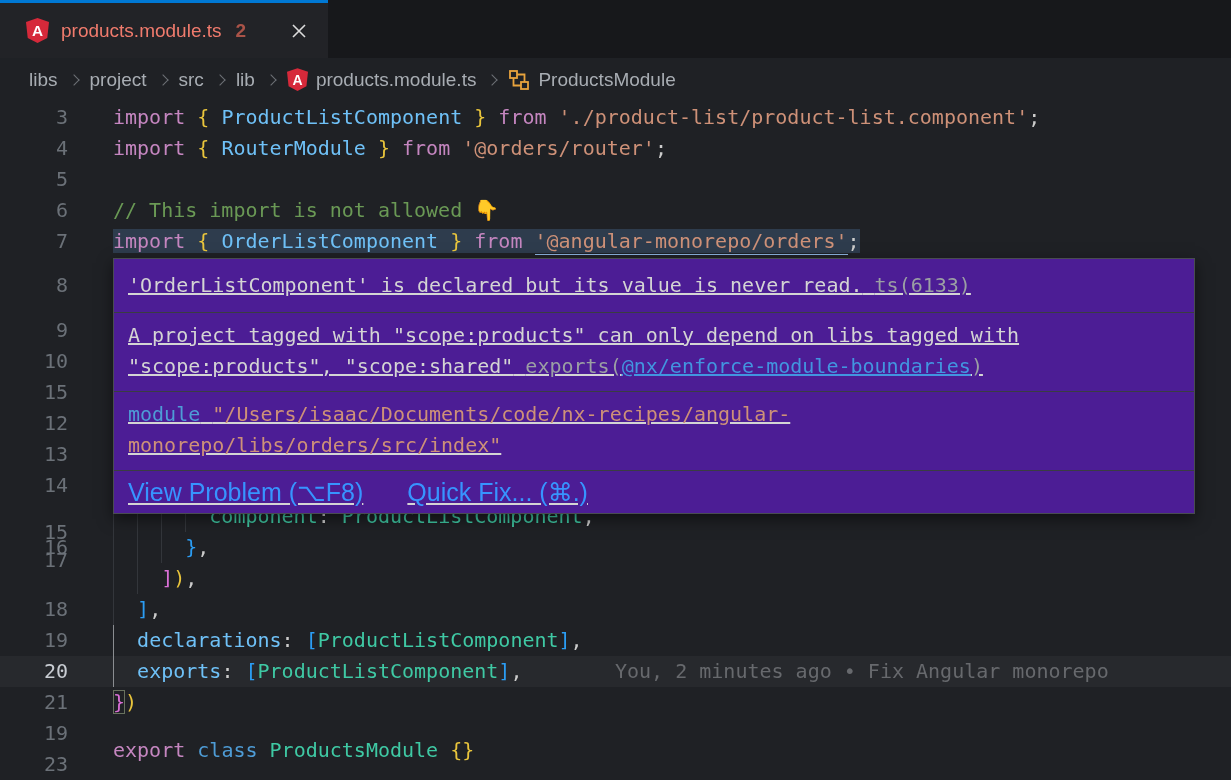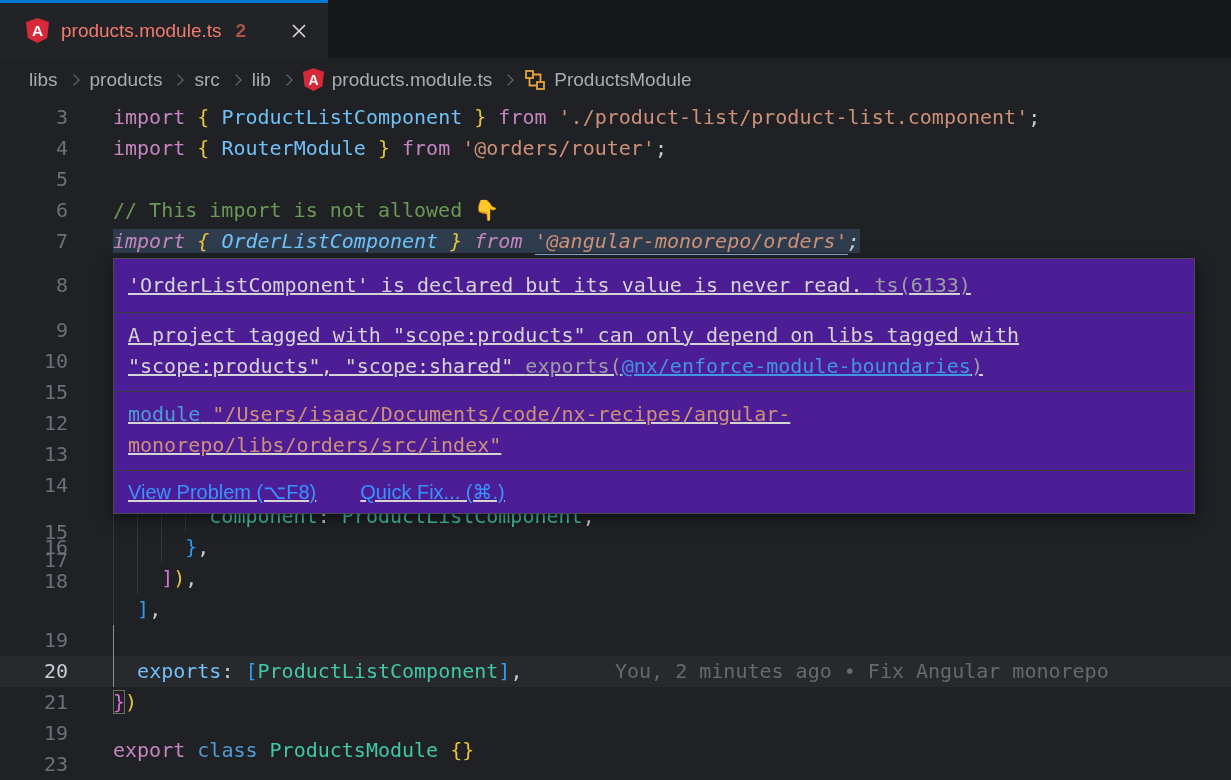--- a/index.html
+++ b/index.html
@@ -57,21 +57,21 @@
     position:absolute; left:113px; top:258px; width:1082px; z-index:10;
     background:#4c1d95; border:1px solid #494c51; box-shadow:0 5px 14px rgba(0,0,0,0.5);
     color:#d4d4d4; font-family:"DejaVu Sans Mono", monospace; font-size:20px;text-decoration:underline;
   }
   .hp-sec { padding:7px 14px 9px 14px; line-height:31px; border-top:1px solid #3a3d42; }
   .hp-sec:first-child { border-top:none; padding-top:11px; padding-bottom:11px; }
   .hp-code { color:#9b9fa4; }
   .hp-paren { color:#9b9fa4; }
   a.hp-link { color:#4295e0; text-decoration:underline; cursor:pointer; }
   .hp-actions { display:flex; gap:44px; padding:9px 14px; border-top:1px solid #3a3d42;
-    font-family:"Liberation Sans", sans-serif; font-size:20px; line-height:24px; }
+    font-family:"Liberation Sans", sans-serif; font-size:25px; line-height:24px; }
   a.hp-action { color:#3794FF; text-decoration:none; cursor:pointer; white-space:nowrap; }
   
   .ng-icon { display:inline-block; flex:0 0 auto; }
 </style>
 </head>
 <body>
 
 <div class="window">
 
   <div class="tabbar">
@@ -89,21 +89,21 @@
       </span>
     </div>
   </div>
 
   <div class="breadcrumbs" id="breadcrumbs">
       <span class="crumb">
         <span>libs</span>
       </span>
       <span class="crumb-sep"></span>
       <span class="crumb">
-        <span>products</span>
+        <span>project</span>
       </span>
       <span class="crumb-sep"></span>
       <span class="crumb">
         <span>src</span>
       </span>
       <span class="crumb-sep"></span>
       <span class="crumb">
         <span>lib</span>
       </span>
       <span class="crumb-sep"></span>
@@ -132,45 +132,45 @@
       <div class="code-row" style="top: 32px;"><span class="code-text"><span class="t-kw">import </span><span class="t-b1">{ </span><span class="t-id">RouterModule</span><span class="t-pun"> </span><span class="t-b1">} </span><span class="t-kw">from </span><span class="t-str">'@orders/router'</span><span class="t-pun">;</span></span></div>
       <div class="gutter-num" style="top: 63px;">5</div>
       <div class="code-row" style="top: 63px;"><span class="code-text"></span></div>
       <div class="gutter-num" style="top: 94px;">6</div>
       <div class="code-row" style="top: 94px;"><span class="code-text"><span class="t-cmt">// This import is not allowed </span><span class="t-emoji">👇</span></span></div>
       <div class="gutter-num" style="top: 125px;">7</div>
       <div class="squiggle" style="left: 113px; top: 149px;"><svg width="747" height="9" viewBox="0 0 747 9">
       <polyline points="4,7 8,1 12,7 16,1 20,7 24,1 28,7 32,1 36,7 40,1 44,7 48,1 52,7 56,1 60,7 64,1 68,7 72,1 76,7 80,1 84,7 88,1 92,7 96,1 100,7 104,1 108,7 112,1 116,7 120,1 124,7 128,1 132,7 136,1 140,7 144,1 148,7 152,1 156,7 160,1 164,7 168,1 172,7 176,1 180,7 184,1 188,7 192,1 196,7 200,1 204,7 208,1 212,7 216,1 220,7 224,1 228,7 232,1 236,7 240,1 244,7 248,1 252,7 256,1 260,7 264,1 268,7 272,1 276,7 280,1 284,7 288,1 292,7 296,1 300,7 304,1 308,7 312,1 316,7 320,1 324,7 328,1 332,7 336,1 340,7 344,1 348,7 352,1 356,7 360,1 364,7 368,1 372,7 376,1 380,7 384,1 388,7 392,1 396,7 400,1 404,7 408,1 412,7 416,1 420,7 424,1 428,7 432,1 436,7 440,1 444,7 448,1 452,7 456,1 460,7 464,1 468,7 472,1 476,7 480,1 484,7 488,1 492,7 496,1 500,7 504,1 508,7 512,1 516,7 520,1 524,7 528,1 532,7 536,1 540,7 544,1 548,7 552,1 556,7 560,1 564,7 568,1 572,7 576,1 580,7 584,1 588,7 592,1 596,7 600,1 604,7 608,1 612,7 616,1 620,7 624,1 628,7 632,1 636,7 640,1 644,7 648,1 652,7 656,1 660,7 664,1 668,7 672,1 676,7 680,1 684,7 688,1 692,7 696,1 700,7 704,1 708,7 712,1 716,7 720,1 724,7 728,1 732,7 736,1 740,7 744,1 748,7 752,1 " fill="none" stroke="#d89b3a" stroke-width="2"></polyline>
       <polyline points="0,7 4,1 8,7 12,1 16,7 20,1 24,7 28,1 32,7 36,1 40,7 44,1 48,7 52,1 56,7 60,1 64,7 68,1 72,7 76,1 80,7 84,1 88,7 92,1 96,7 100,1 104,7 108,1 112,7 116,1 120,7 124,1 128,7 132,1 136,7 140,1 144,7 148,1 152,7 156,1 160,7 164,1 168,7 172,1 176,7 180,1 184,7 188,1 192,7 196,1 200,7 204,1 208,7 212,1 216,7 220,1 224,7 228,1 232,7 236,1 240,7 244,1 248,7 252,1 256,7 260,1 264,7 268,1 272,7 276,1 280,7 284,1 288,7 292,1 296,7 300,1 304,7 308,1 312,7 316,1 320,7 324,1 328,7 332,1 336,7 340,1 344,7 348,1 352,7 356,1 360,7 364,1 368,7 372,1 376,7 380,1 384,7 388,1 392,7 396,1 400,7 404,1 408,7 412,1 416,7 420,1 424,7 428,1 432,7 436,1 440,7 444,1 448,7 452,1 456,7 460,1 464,7 468,1 472,7 476,1 480,7 484,1 488,7 492,1 496,7 500,1 504,7 508,1 512,7 516,1 520,7 524,1 528,7 532,1 536,7 540,1 544,7 548,1 552,7 556,1 560,7 564,1 568,7 572,1 576,7 580,1 584,7 588,1 592,7 596,1 600,7 604,1 608,7 612,1 616,7 620,1 624,7 628,1 632,7 636,1 640,7 644,1 648,7 652,1 656,7 660,1 664,7 668,1 672,7 676,1 680,7 684,1 688,7 692,1 696,7 700,1 704,7 708,1 712,7 716,1 720,7 724,1 728,7 732,1 736,7 740,1 744,7 748,1 " fill="none" stroke="#e3484d" stroke-width="2"></polyline>
         </svg></div>
-      <div class="code-row" style="top: 125px; font-style: italic;"><span class="code-text"><span class="hl"><span class="t-kw">import </span><span class="t-b1">{ </span><span class="t-id">OrderListComponent</span><span class="t-pun"> </span><span class="t-b1">} </span><span class="t-kw">from </span><span class="t-str u-link">'@angular-monorepo/orders'</span><span class="t-pun">;</span></span></span></div>
+      <div class="code-row" style="top: 125px;"><span class="code-text"><span class="hl"><span class="t-kw">import </span><span class="t-b1">{ </span><span class="t-id">OrderListComponent</span><span class="t-pun"> </span><span class="t-b1">} </span><span class="t-kw">from </span><span class="t-str u-link">'@angular-monorepo/orders'</span><span class="t-pun">;</span></span></span></div>
       <div class="gutter-num" style="top: 169px;">8</div>
       <div class="code-row" style="top: 169px;"><span class="code-text"></span></div>
       <div class="gutter-num" style="top: 214px;">9</div>
       <div class="code-row" style="top: 214px;"><span class="code-text"></span></div>
       <div class="gutter-num" style="top: 245px;">10</div>
       <div class="code-row" style="top: 245px;"><span class="code-text"></span></div>
       <div class="gutter-num" style="top: 276px;">15</div>
       <div class="code-row" style="top: 276px;"><span class="code-text"></span></div>
       <div class="gutter-num" style="top: 307px;">12</div>
       <div class="code-row" style="top: 307px;"><span class="code-text"></span></div>
       <div class="gutter-num" style="top: 338px;">13</div>
       <div class="code-row" style="top: 338px;"><span class="code-text"></span></div>
       <div class="gutter-num" style="top: 369px;">14</div>
       <div class="code-row" style="top: 369px;"><span class="code-text"></span></div>
       <div class="gutter-num" style="top: 416px;">15</div>
       <div class="code-row" style="top: 400px;"><div class="guide" style="left: 113px;"></div><div class="guide" style="left: 137.08px;"></div><div class="guide" style="left: 161.16px;"></div><div class="guide" style="left: 185.24px;"></div><span class="code-text"><span class="t-pun">        </span><span class="t-type">component</span><span class="t-pun">: </span><span class="t-type">ProductListComponent</span><span class="t-pun">,</span></span></div>
       <div class="gutter-num" style="top: 431px;">16</div>
       <div class="code-row" style="top: 431px;"><div class="guide" style="left: 113px;"></div><div class="guide" style="left: 137.08px;"></div><div class="guide" style="left: 161.16px;"></div><span class="code-text"><span class="t-pun">      </span><span class="t-b3">}</span><span class="t-pun">,</span></span></div>
       <div class="gutter-num" style="top: 444px;">17</div>
       <div class="code-row" style="top: 462px;"><div class="guide" style="left: 113px;"></div><div class="guide" style="left: 137.08px;"></div><span class="code-text"><span class="t-pun">    </span><span class="t-b2">]</span><span class="t-b1">)</span><span class="t-pun">,</span></span></div>
-      <div class="gutter-num" style="top: 465px;">18</div>
+      <div class="gutter-num" style="top: 493px;">18</div>
       <div class="code-row" style="top: 493px;"><div class="guide" style="left: 113px;"></div><span class="code-text"><span class="t-pun">  </span><span class="t-b3">]</span><span class="t-pun">,</span></span></div>
       <div class="gutter-num" style="top: 524px;">19</div>
-      <div class="code-row" style="top: 524px;"><div class="guide active" style="left: 113px;"></div></div>
+      <div class="code-row" style="top: 524px;"><div class="guide active" style="left: 113px;"></div><span class="code-text"><span class="t-pun">  </span><span class="t-id">declarations</span><span class="t-pun">: </span><span class="t-b3">[</span><span class="t-type">ProductListComponent</span><span class="t-b3">]</span><span class="t-pun">,</span></span></div>
       <div class="cur-line" style="top: 555px;"></div>
       <div class="gutter-num active" style="top: 555px;">20</div>
       <div class="code-row" style="top: 555px;"><div class="guide active" style="left: 113px;"></div><span class="code-text"><span class="t-pun">  </span><span class="t-id">exports</span><span class="t-pun">: </span><span class="t-b3">[</span><span class="t-type">ProductListComponent</span><span class="t-b3">]</span><span class="t-pun">,</span></span><span class="blame">You, 2 minutes ago • Fix Angular monorepo</span></div>
       <div class="gutter-num" style="top: 586px;">21</div>
       <div class="code-row" style="top: 586px;"><span class="code-text"><span class="t-b2 bm">}</span><span class="t-b1">)</span></span></div>
       <div class="gutter-num" style="top: 617px;">19</div>
       <div class="code-row" style="top: 634px;"><span class="code-text"><span class="t-kw">export </span><span class="t-kw2">class </span><span class="t-type">ProductsModule</span><span class="t-pun"> </span><span class="t-b1">{}</span></span></div>
       <div class="gutter-num" style="top: 648px;">23</div>
       <div class="code-row" style="top: 648px;"><span class="code-text"></span></div>
     </div>

